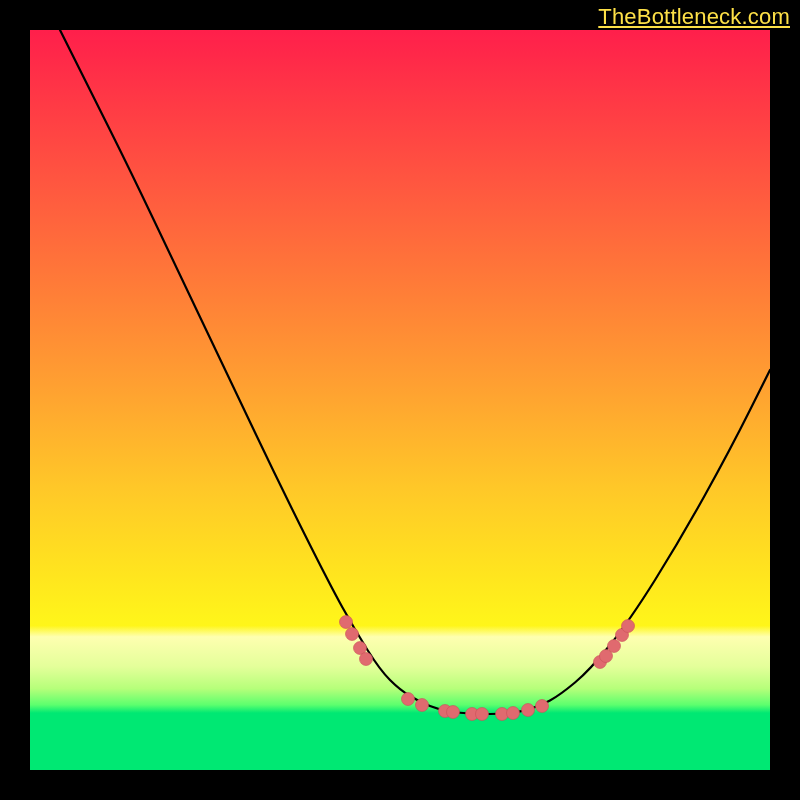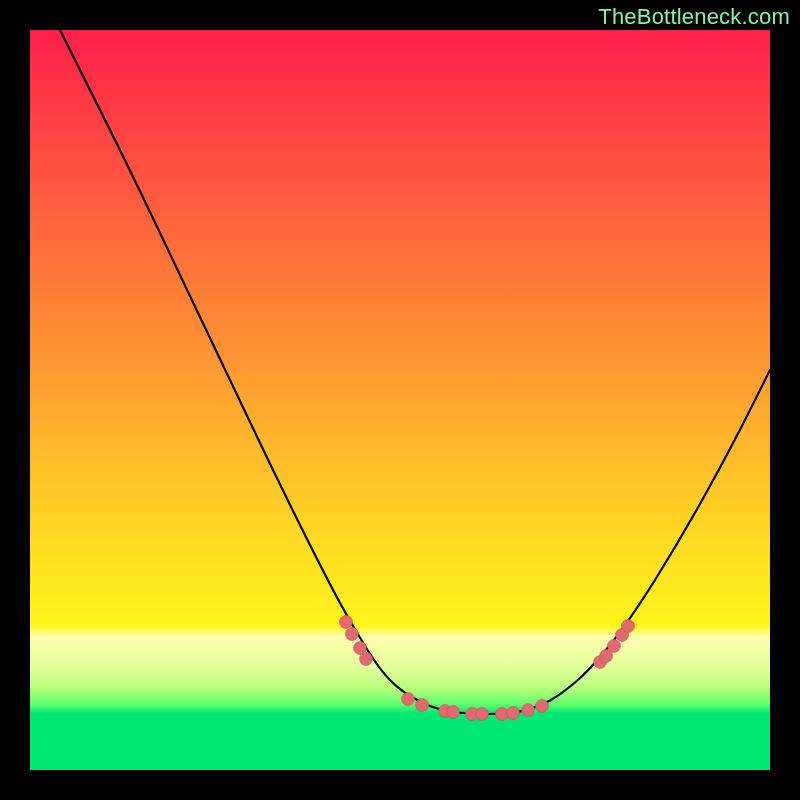--- a/index.html
+++ b/index.html
@@ -58,25 +58,26 @@
   }
   svg.curve {
     position: absolute;
     left: 0;
     top: 0;
   }
   .watermark {
     position: absolute;
     top: 4px;
     right: 10px;
-    color: #86efac;
+    color: #fde047;
     font-size: 22px;
     font-weight: 400;
     letter-spacing: 0.2px;
     user-select: none;
+    text-decoration: underline;
   }
 </style>
 </head>
 <body>
 
 <div class="frame">
   <div class="plot-area">
     <div class="gradient"></div>
     <svg class="curve" width="740" height="740" viewBox="0 0 740 740">
       <path id="curve-path" fill="none" stroke-width="2.2" stroke-linejoin="round" stroke-linecap="round" d="M 30 0 Q 30 0 45 30 Q 60 60 80 100 Q 100 140 125 192.5 Q 150 245 175 297.5 Q 200 350 225 402.5 Q 250 455 275 505 Q 300 555 312.5 577.5 Q 325 600 337.5 620 Q 350 640 360 650 Q 370 660 380 666 Q 390 672 400 676 Q 410 680 420 681.5 Q 430 683 440 683.5 Q 450 684 460 684 Q 470 684 480 683 Q 490 682 500 679 Q 510 676 520 670.5 Q 530 665 545 652.5 Q 560 640 580 615 Q 600 590 625 550 Q 650 510 675 465 Q 700 420 720 380 T 740 340" stroke="#000000"></path>

